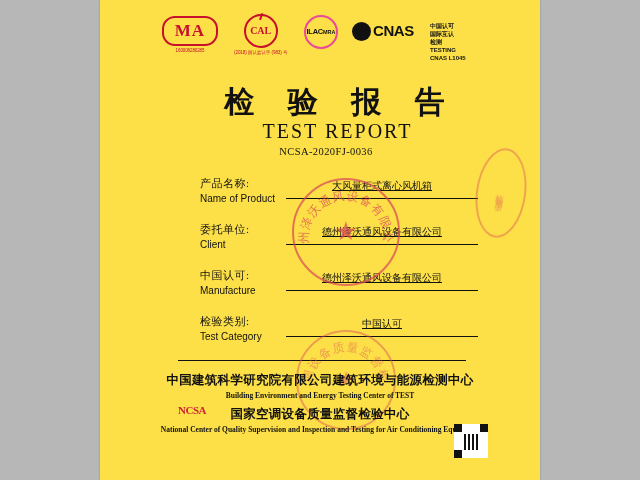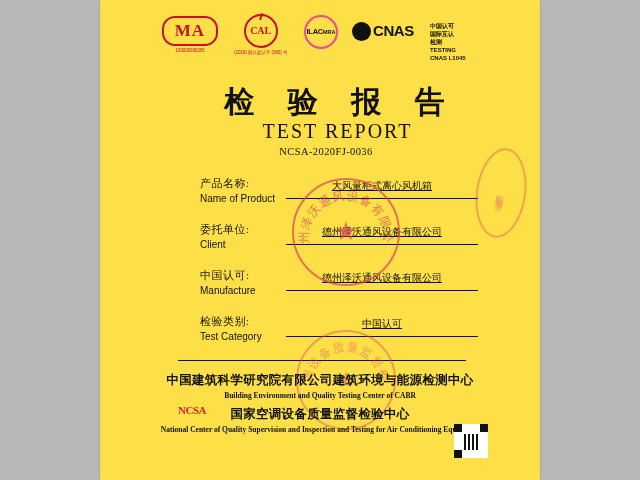--- a/index.html
+++ b/index.html
@@ -451,21 +451,21 @@
       <path id="sealArc2" d="M 13,54 A 35,35 0 0 1 83,54" fill="none"></path>
       <text font-size="10">
         <textPath href="#sealArc2" startOffset="50%" text-anchor="middle">国家空调设备质量监督检验中心</textPath>
       </text>
     </svg>
     <div class="seal-star">★</div>
   </div>
 
   <div class="footer">
     <div class="f-cn1">中国建筑科学研究院有限公司建筑环境与能源检测中心</div>
-    <div class="f-en1">Building Environment and Quality Testing Center of CABR</div>
+    <div class="f-en1">Building Environment and Energy Testing Center of TEST</div>
     <div class="f-cn2">国家空调设备质量监督检验中心</div>
     <div class="f-en2">National Center of Quality Supervision and Inspection and Testing for Air Conditioning Equipment</div>
   </div>
 
   <div class="ncsa-logo">NCSA</div>
 
   <div class="qr"></div>
 
 </div>
 

